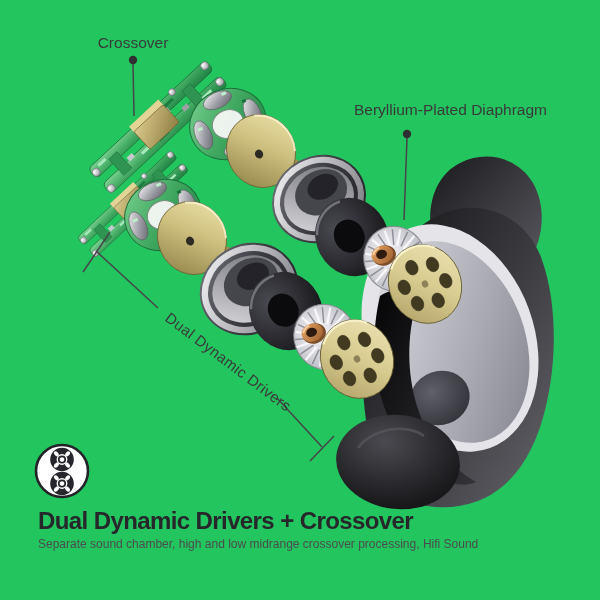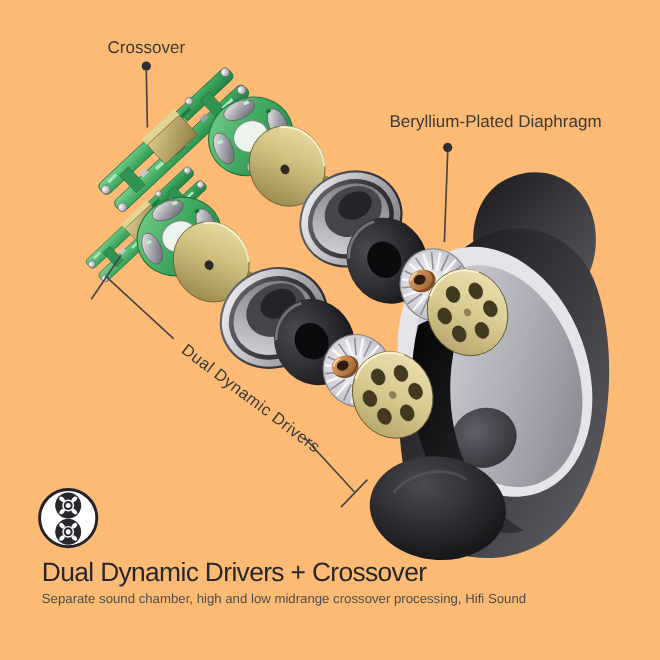--- a/index.html
+++ b/index.html
@@ -1,19 +1,19 @@
 <!DOCTYPE html>
 <html><head>
 <meta charset="utf-8">
 <style>
   html,body{margin:0;padding:0;background:#fff;}
-  .stage{position:relative;width:600px;height:600px;background:#fdba74;overflow:hidden;
+  .stage{position:relative;width:600px;height:600px;background:#22c55e;overflow:hidden;
          font-family:"Liberation Sans",sans-serif;}
   .scene{position:absolute;left:0;top:0;}
-  .footer-heading{position:absolute;left:38px;top:507px;font-size:24px;font-weight:400;
+  .footer-heading{position:absolute;left:38px;top:507px;font-size:24px;font-weight:700;
                   color:#26262b;letter-spacing:-0.6px;white-space:nowrap;}
   .footer-desc{position:absolute;left:38px;top:537px;font-size:12px;line-height:1.2;
                color:#4c4c50;max-width:472px;}
   svg text{font-family:"Liberation Sans",sans-serif;}
 </style>
 </head>
 <body>
 
 <div class="stage">
   <svg class="scene" width="600" height="600" viewBox="0 0 600 600">

